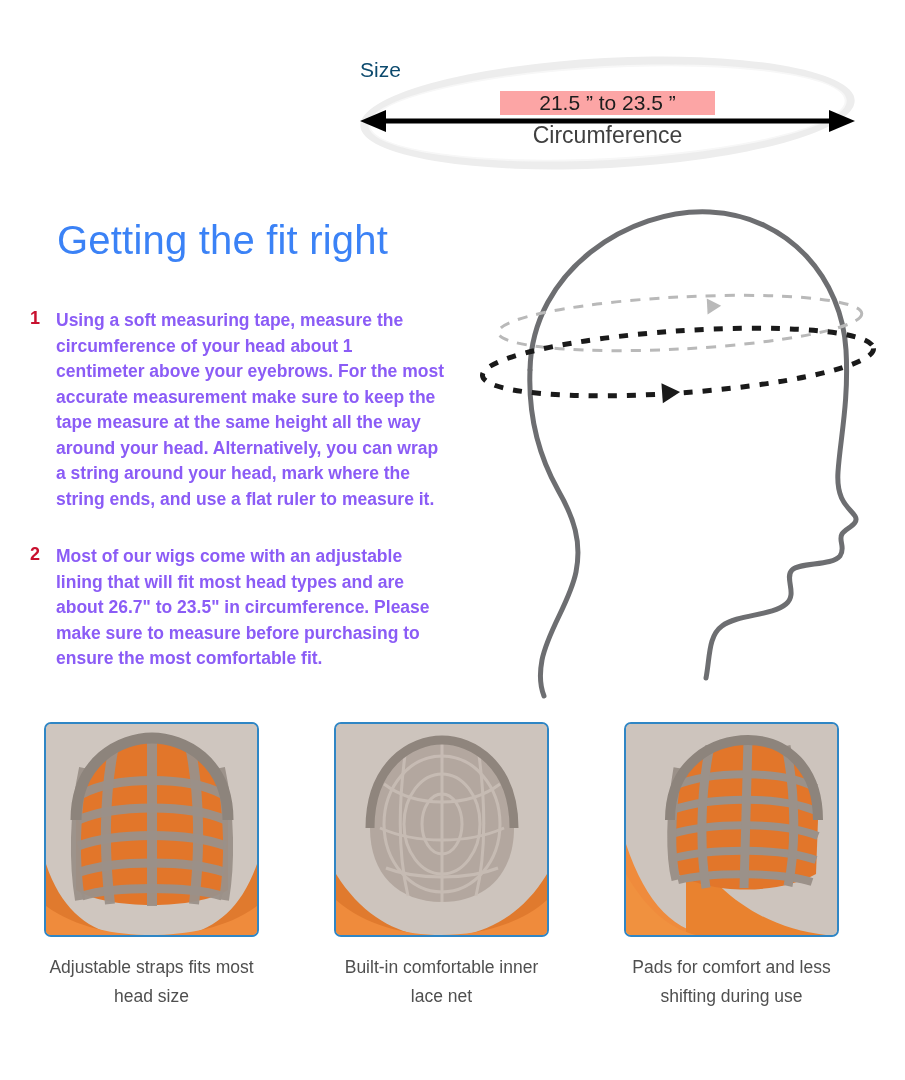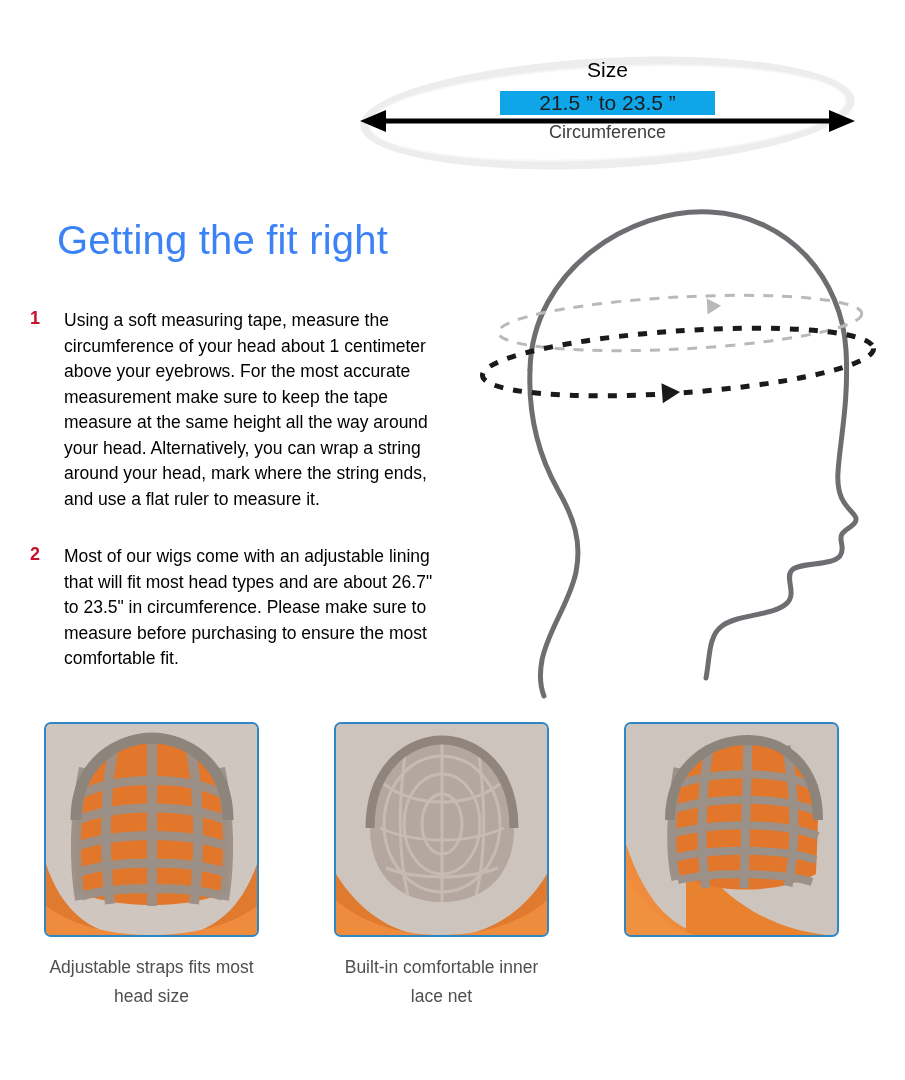--- a/index.html
+++ b/index.html
@@ -45,40 +45,40 @@
     border: 2px solid #f7f7f7;
     border-radius: 50%;
     transform: rotate(-3deg);
     box-sizing: border-box;
   }
   .size-label {
     position: absolute;
     left: 360px;
     top: 28px;
     width: 495px;
-    text-align: center;
+    text-align: left;
     font-size: 21px;
-    color: #000000;
+    color: #0c4a6e;
   }
   .size-measure {
     position: absolute;
     left: 360px;
     top: 61px;
     width: 495px;
     text-align: center;
     font-size: 21px;
     color: #1d1d1d;
   }
   .circum-label {
     position: absolute;
     left: 360px;
     top: 92px;
     width: 495px;
     text-align: center;
-    font-size: 18px;
+    font-size: 23px;
     color: #404040;
   }
   .arrow-line {
     position: absolute;
     top: 76px;
   }
 
   
   .headline {
     position: absolute;
@@ -99,25 +99,26 @@
     position: absolute;
     left: 0;
     top: 0;
     width: 22px;
     font-size: 18px;
     font-weight: bold;
     color: #c8102e;
     text-align: left;
   }
   .para {
-    margin-left: 34px;
+    margin-left: 26px;
     font-size: 17.5px;
     line-height: 25.5px;
-    color: #000000;
+    color: #8b5cf6;
     text-align: left;
+    font-weight: bold;
   }
 
   
   .head-wrap {
     position: absolute;
     left: 470px;
     top: 190px;
     width: 420px;
     height: 510px;
   }
@@ -162,21 +163,21 @@
   <div class="ring"></div>
   <div class="ring-inner-shade"></div>
 
   <svg class="arrow-line" style="left:360px;" width="495" height="30" viewBox="0 0 495 30">
     <line x1="24" y1="15" x2="471" y2="15" stroke="#000000" stroke-width="5"></line>
     <polygon points="0,15 26,4 26,26" fill="#000000"></polygon>
     <polygon points="495,15 469,4 469,26" fill="#000000"></polygon>
   </svg>
 
   <div class="size-label">Size</div>
-  <div class="size-measure" style="background:#0ea5e9;display:inline-block;left:500px;width:215px;">21.5 ” to 23.5 ”</div>
+  <div class="size-measure" style="background:#fca5a5;display:inline-block;left:500px;width:215px;">21.5 ” to 23.5 ”</div>
   <div class="circum-label">Circumference</div>
 </div>
 
 <div class="headline">Getting the fit right</div>
 
 <div class="item item-1">
   <div class="num">1</div>
   <div class="para">Using a soft measuring tape, measure the circumference of your head about 1 centimeter above your eyebrows. For the most accurate measurement make sure to keep the tape measure at the same height all the way around your head. Alternatively, you can wrap a string around your head, mark where the string ends, and use a flat ruler to measure it.</div>
 </div>
 
@@ -288,15 +289,16 @@
             <path d="M122 16 L118 164"></path>
             <path d="M84 22 C 74 70, 74 126, 80 164"></path>
             <path d="M160 22 C 170 70, 170 126, 162 162"></path>
             <path d="M52 44 C 44 90, 44 132, 50 156"></path>
           </g>
           <path d="M44 96 C 44 38, 88 16, 122 16 C 160 16, 192 44, 192 96" fill="none" stroke="#8d847c" stroke-width="10"></path>
         </g>
         <path d="M0 150 C 20 185, 44 205, 70 211 L0 211 Z" fill="#f0913f"></path>
       </svg>
     </div>
+    <div class="caption">Pads for comfort and less shifting during use</div>
   </div>
 
 </div>
 
 </body></html>

